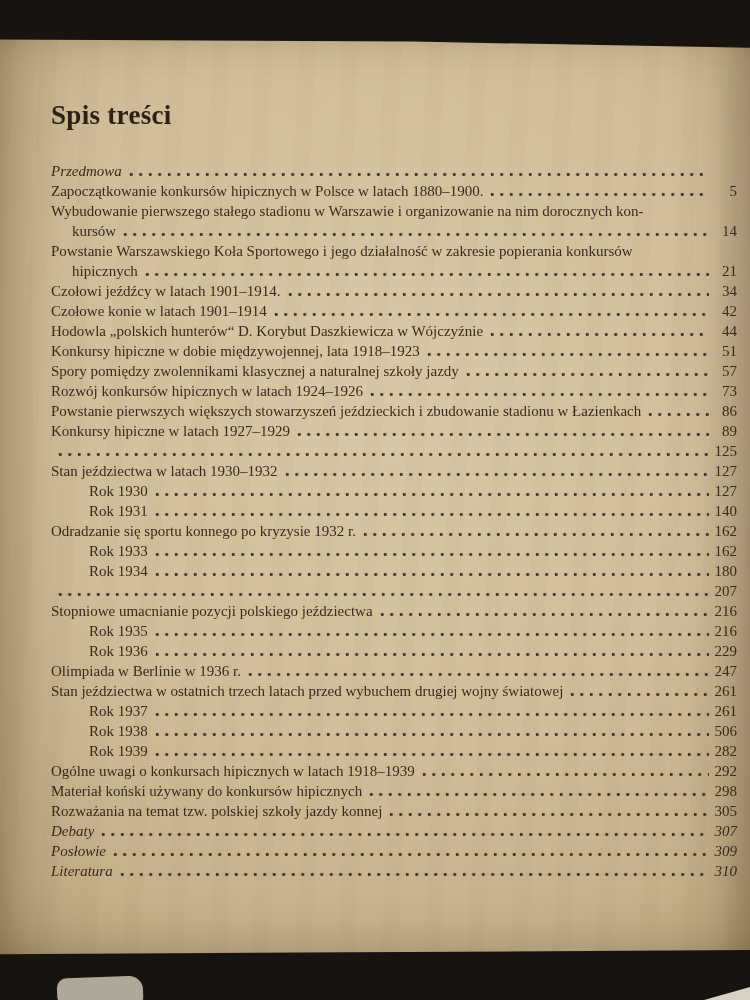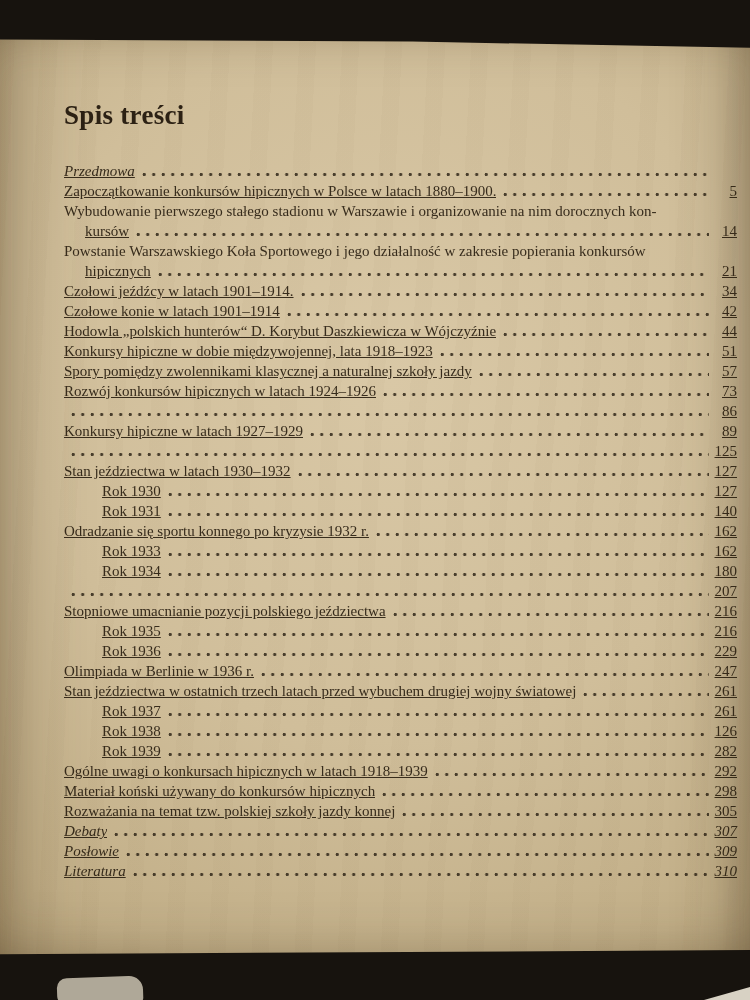--- a/index.html
+++ b/index.html
@@ -27,30 +27,30 @@
   .bar-top { top:0; height:52px;
     clip-path: polygon(0 0, 100% 0, 100% 92%, 55% 80%, 0 76%); }
   .bar-bottom { bottom:0; height:52px;
     clip-path: polygon(0 12%, 100% 4%, 100% 100%, 0 100%); }
   .patch1 { position:absolute; z-index:5; left:57px; bottom:-3px; width:86px; height:26px;
     background:#bdb5a4; border-radius:10px 14px 4px 8px; transform:rotate(-2deg); opacity:.92; }
   .patch2 { position:absolute; z-index:5; right:0; bottom:0; width:46px; height:13px;
     background:#d8d2c4; clip-path: polygon(100% 0, 100% 100%, 0 100%); }
 
   .content {
-    position:absolute; z-index:2; left:64px; right:13px; top:100px;
+    position:absolute; z-index:2; left:51px; right:13px; top:100px;
     color:rgba(43,32,18,.93); font-size:15px; line-height:20px;
   }
   .title {
     margin:0 0 31px 0; font-size:27px; line-height:30px; font-weight:700;
     color:#2c2114; letter-spacing:.3px;
   }
   .entry { font-size:15px; }
   .entry.italic { font-style:italic; }
-  .row { display:flex; align-items:flex-end; height:20px; line-height:20px;text-decoration:underline; }
+  .row { display:flex; align-items:flex-end; height:20px; line-height:20px; }
   .t, .line1 { white-space:nowrap; overflow:hidden; }
   .line1 { height:20px; line-height:20px; }
   .entry.indent .t { padding-left:38px; }
   .row .cont { padding-left:21px; }
   .dots {
     flex:1; min-width:12px; align-self:stretch; margin:0 2px 0 7px;
     background-image: radial-gradient(circle at 2.2px 13.5px,
       rgba(48,38,24,.85) 1.3px, rgba(0,0,0,0) 1.9px);
     background-size:9.5px 20px; background-repeat:repeat-x;
   }
@@ -133,20 +133,21 @@
         </div>
         <div class="entry">
           <div class="row">
             <span class="t">Rozwój konkursów hipicznych w latach 1924–1926</span>
             <span class="dots"></span>
             <span class="pg">73</span>
           </div>
         </div>
         <div class="entry">
           <div class="row">
+            <span class="t">Powstanie pierwszych większych stowarzyszeń jeździeckich i zbudowanie stadionu w Łazienkach</span>
             <span class="dots"></span>
             <span class="pg">86</span>
           </div>
         </div>
         <div class="entry">
           <div class="row">
             <span class="t">Konkursy hipiczne w latach 1927–1929</span>
             <span class="dots"></span>
             <span class="pg">89</span>
           </div>
@@ -244,21 +245,21 @@
           <div class="row">
             <span class="t">Rok 1937</span>
             <span class="dots"></span>
             <span class="pg">261</span>
           </div>
         </div>
         <div class="entry indent">
           <div class="row">
             <span class="t">Rok 1938</span>
             <span class="dots"></span>
-            <span class="pg">126</span>
+            <span class="pg">506</span>
           </div>
         </div>
         <div class="entry indent">
           <div class="row">
             <span class="t">Rok 1939</span>
             <span class="dots"></span>
             <span class="pg">282</span>
           </div>
         </div>
         <div class="entry">

